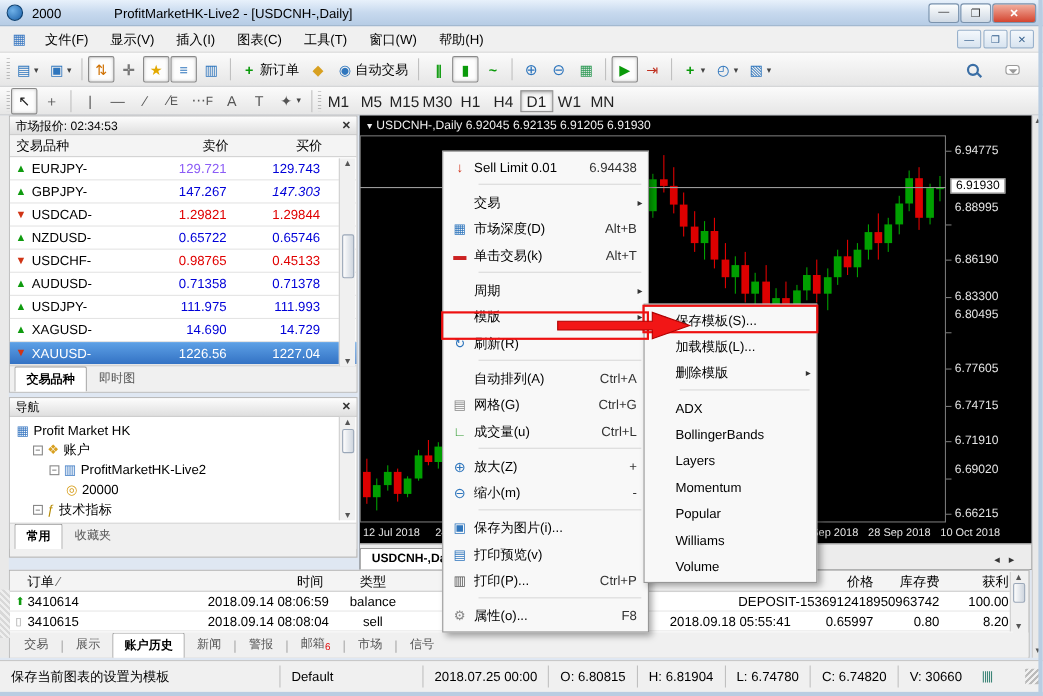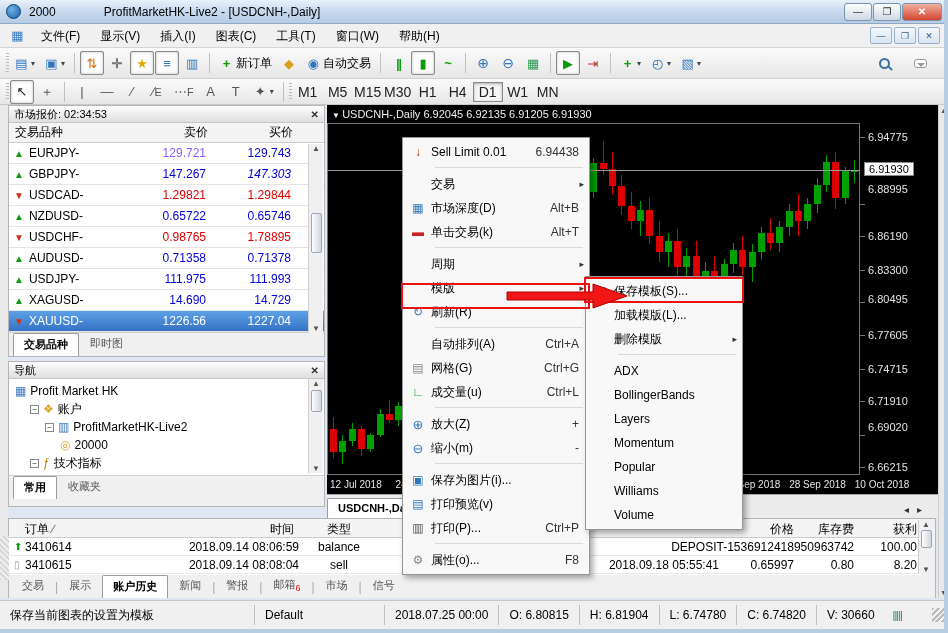--- a/index.html
+++ b/index.html
@@ -328,21 +328,21 @@
         </span>
         <span class="bid" style="color: rgb(0, 0, 216);">0.65722</span>
         <span class="ask" style="color: rgb(0, 0, 216);">0.65746</span>
       </div>
       <div class="mw-row">
         <span class="sym">
           <span class="arr-dn">▼</span>
           <span>USDCHF-</span>
         </span>
         <span class="bid" style="color: rgb(224, 0, 0);">0.98765</span>
-        <span class="ask" style="color: rgb(224, 0, 0);">1.78895</span>
+        <span class="ask" style="color: rgb(224, 0, 0);">0.45133</span>
       </div>
       <div class="mw-row">
         <span class="sym">
           <span class="arr-up">▲</span>
           <span>AUDUSD-</span>
         </span>
         <span class="bid" style="color: rgb(0, 0, 216);">0.71358</span>
         <span class="ask" style="color: rgb(0, 0, 216);">0.71378</span>
       </div>
       <div class="mw-row">
@@ -550,21 +550,21 @@
   <div id="price-axis">
       <div class="ptick" style="top: 32px;"></div>
       <div class="plabel" style="top: 32px;">6.94775</div>
       <div class="ptick" style="top: 98.7879px;"></div>
       <div class="plabel" style="top: 84px;">6.88995</div>
       <div class="ptick" style="top: 131.2px;"></div>
       <div class="plabel" style="top: 131.2px;">6.86190</div>
       <div class="ptick" style="top: 164.594px;"></div>
       <div class="plabel" style="top: 164.594px;">6.83300</div>
       <div class="ptick" style="top: 197.005px;"></div>
-      <div class="plabel" style="top: 194px;">6.80495</div>
+      <div class="plabel" style="top: 181px;">6.80495</div>
       <div class="ptick" style="top: 230.399px;"></div>
       <div class="plabel" style="top: 230.399px;">6.77605</div>
       <div class="ptick" style="top: 263.793px;"></div>
       <div class="plabel" style="top: 263.793px;">6.74715</div>
       <div class="ptick" style="top: 296.205px;"></div>
       <div class="plabel" style="top: 296.205px;">6.71910</div>
       <div class="ptick" style="top: 329.599px;"></div>
       <div class="plabel" style="top: 322px;">6.69020</div>
       <div class="ptick" style="top: 362.011px;"></div>
       <div class="plabel" style="top: 362.011px;">6.66215</div>

